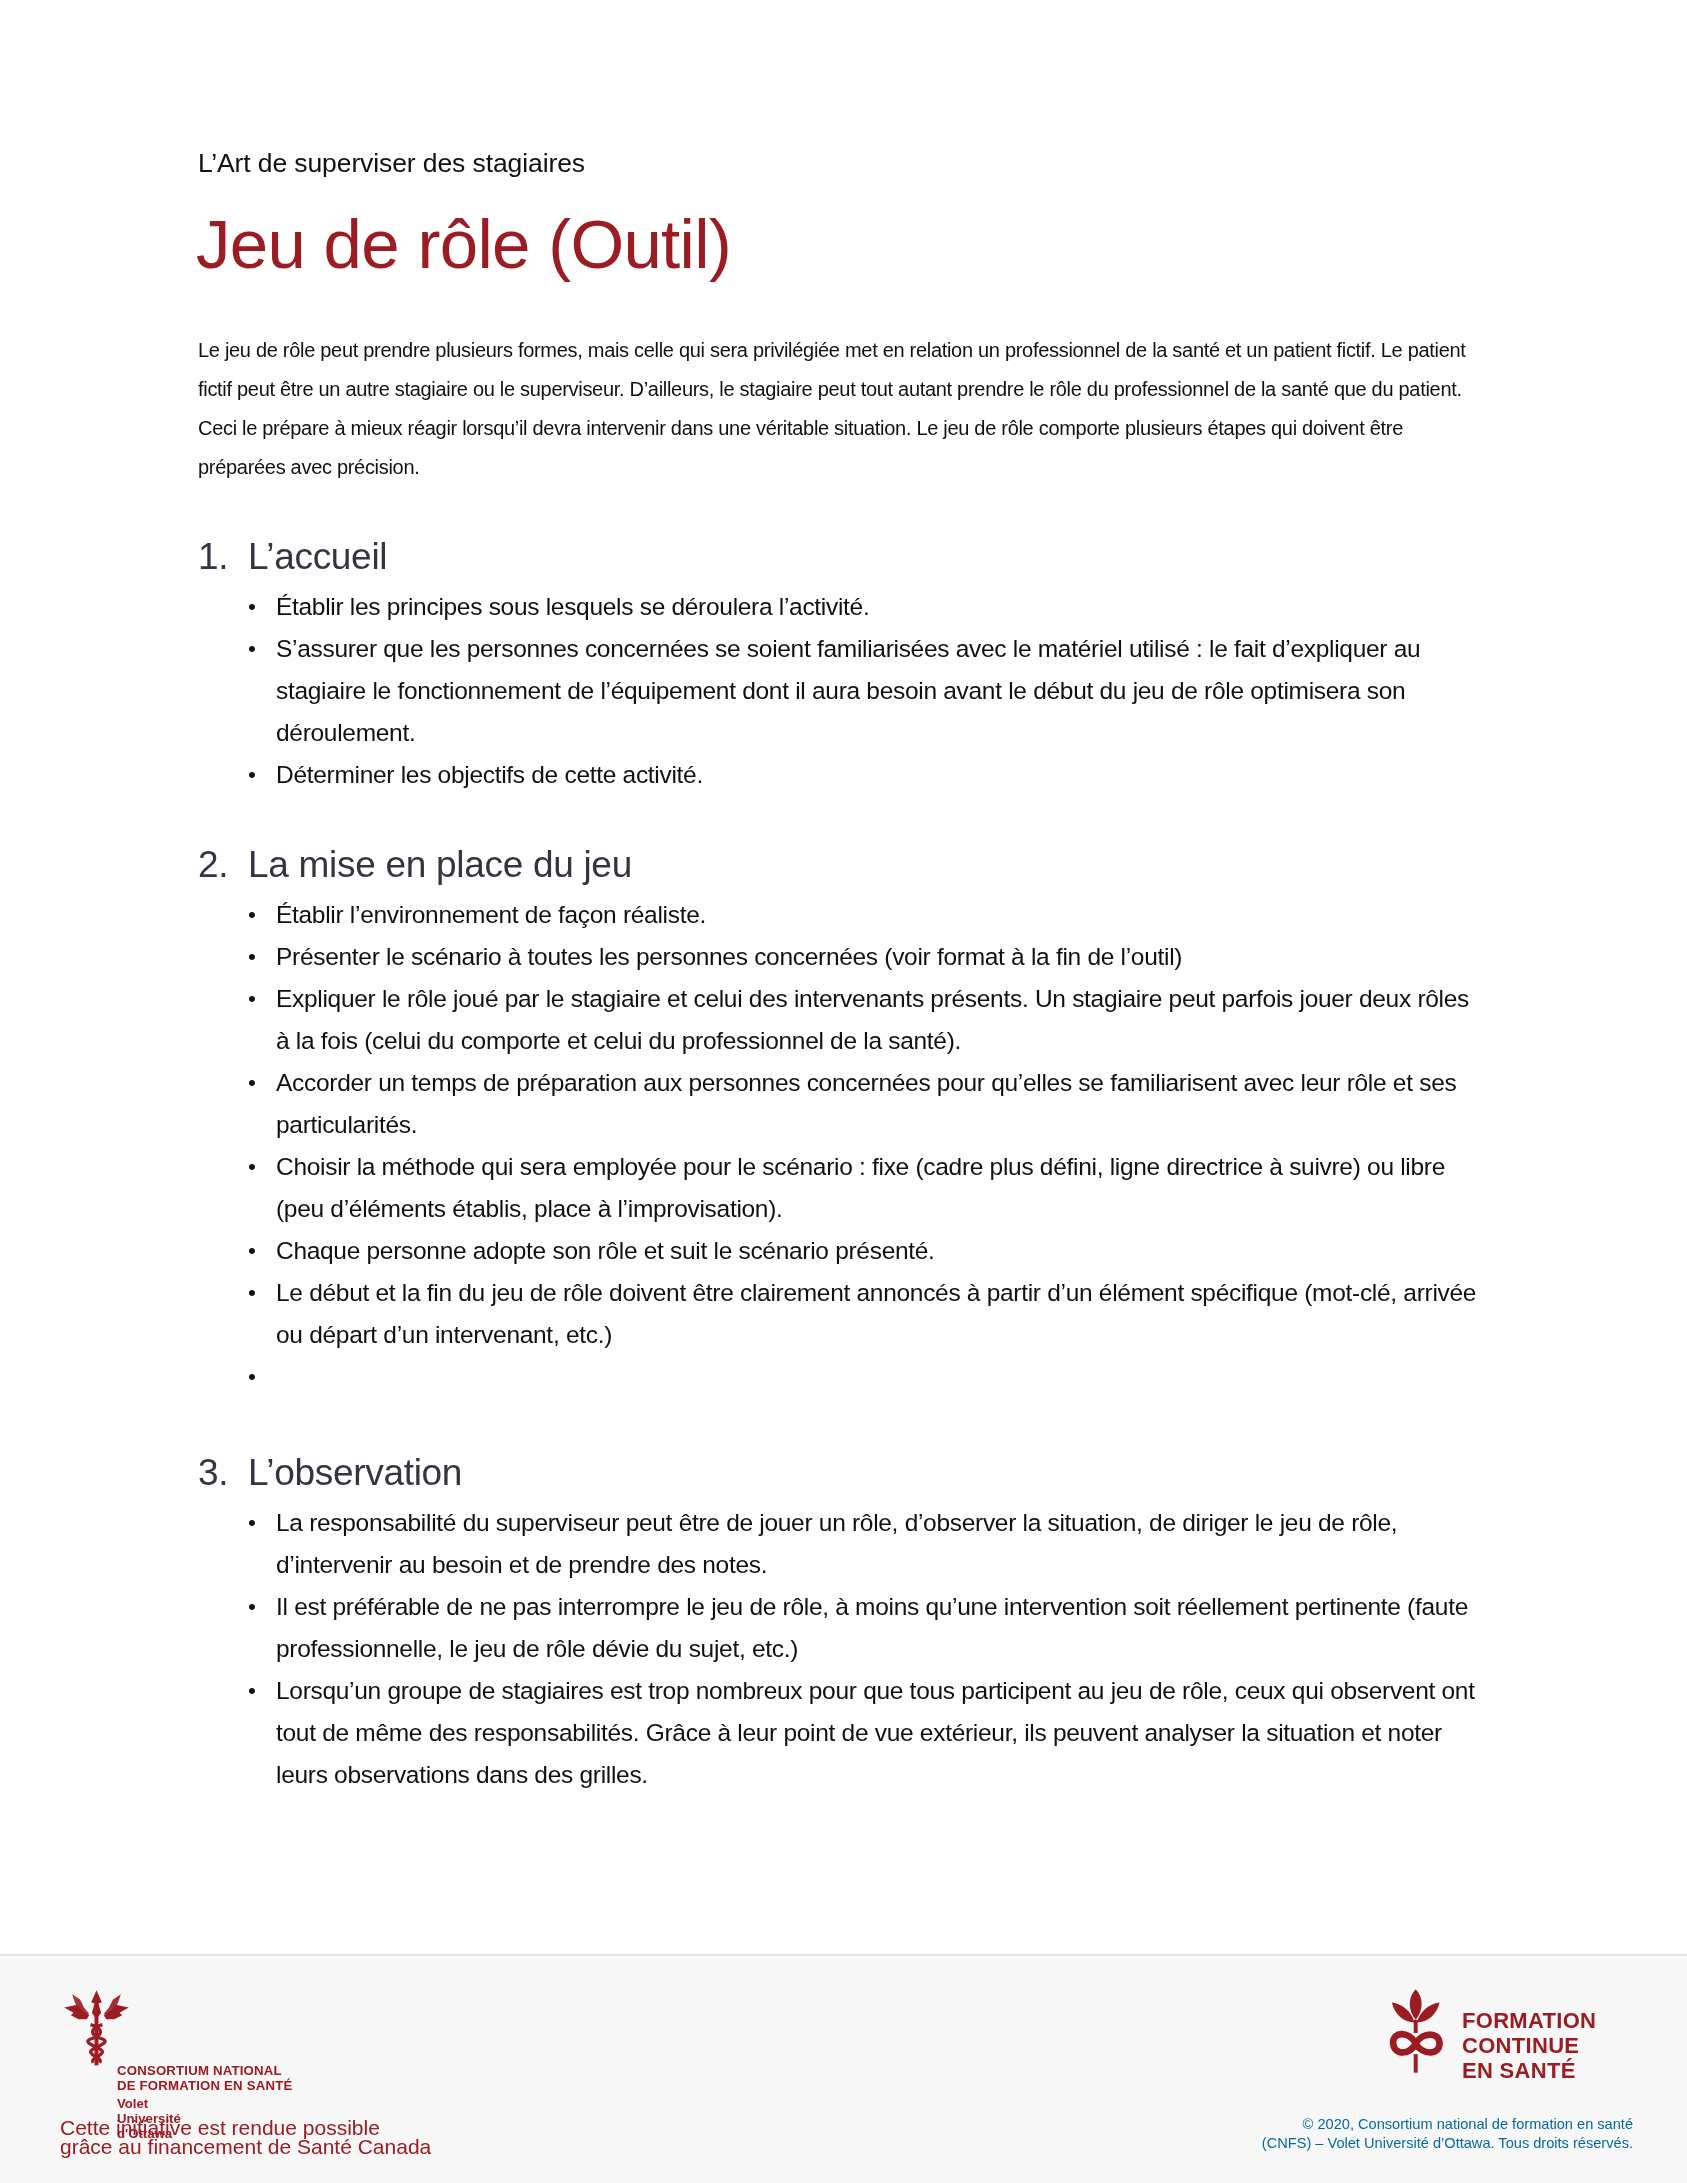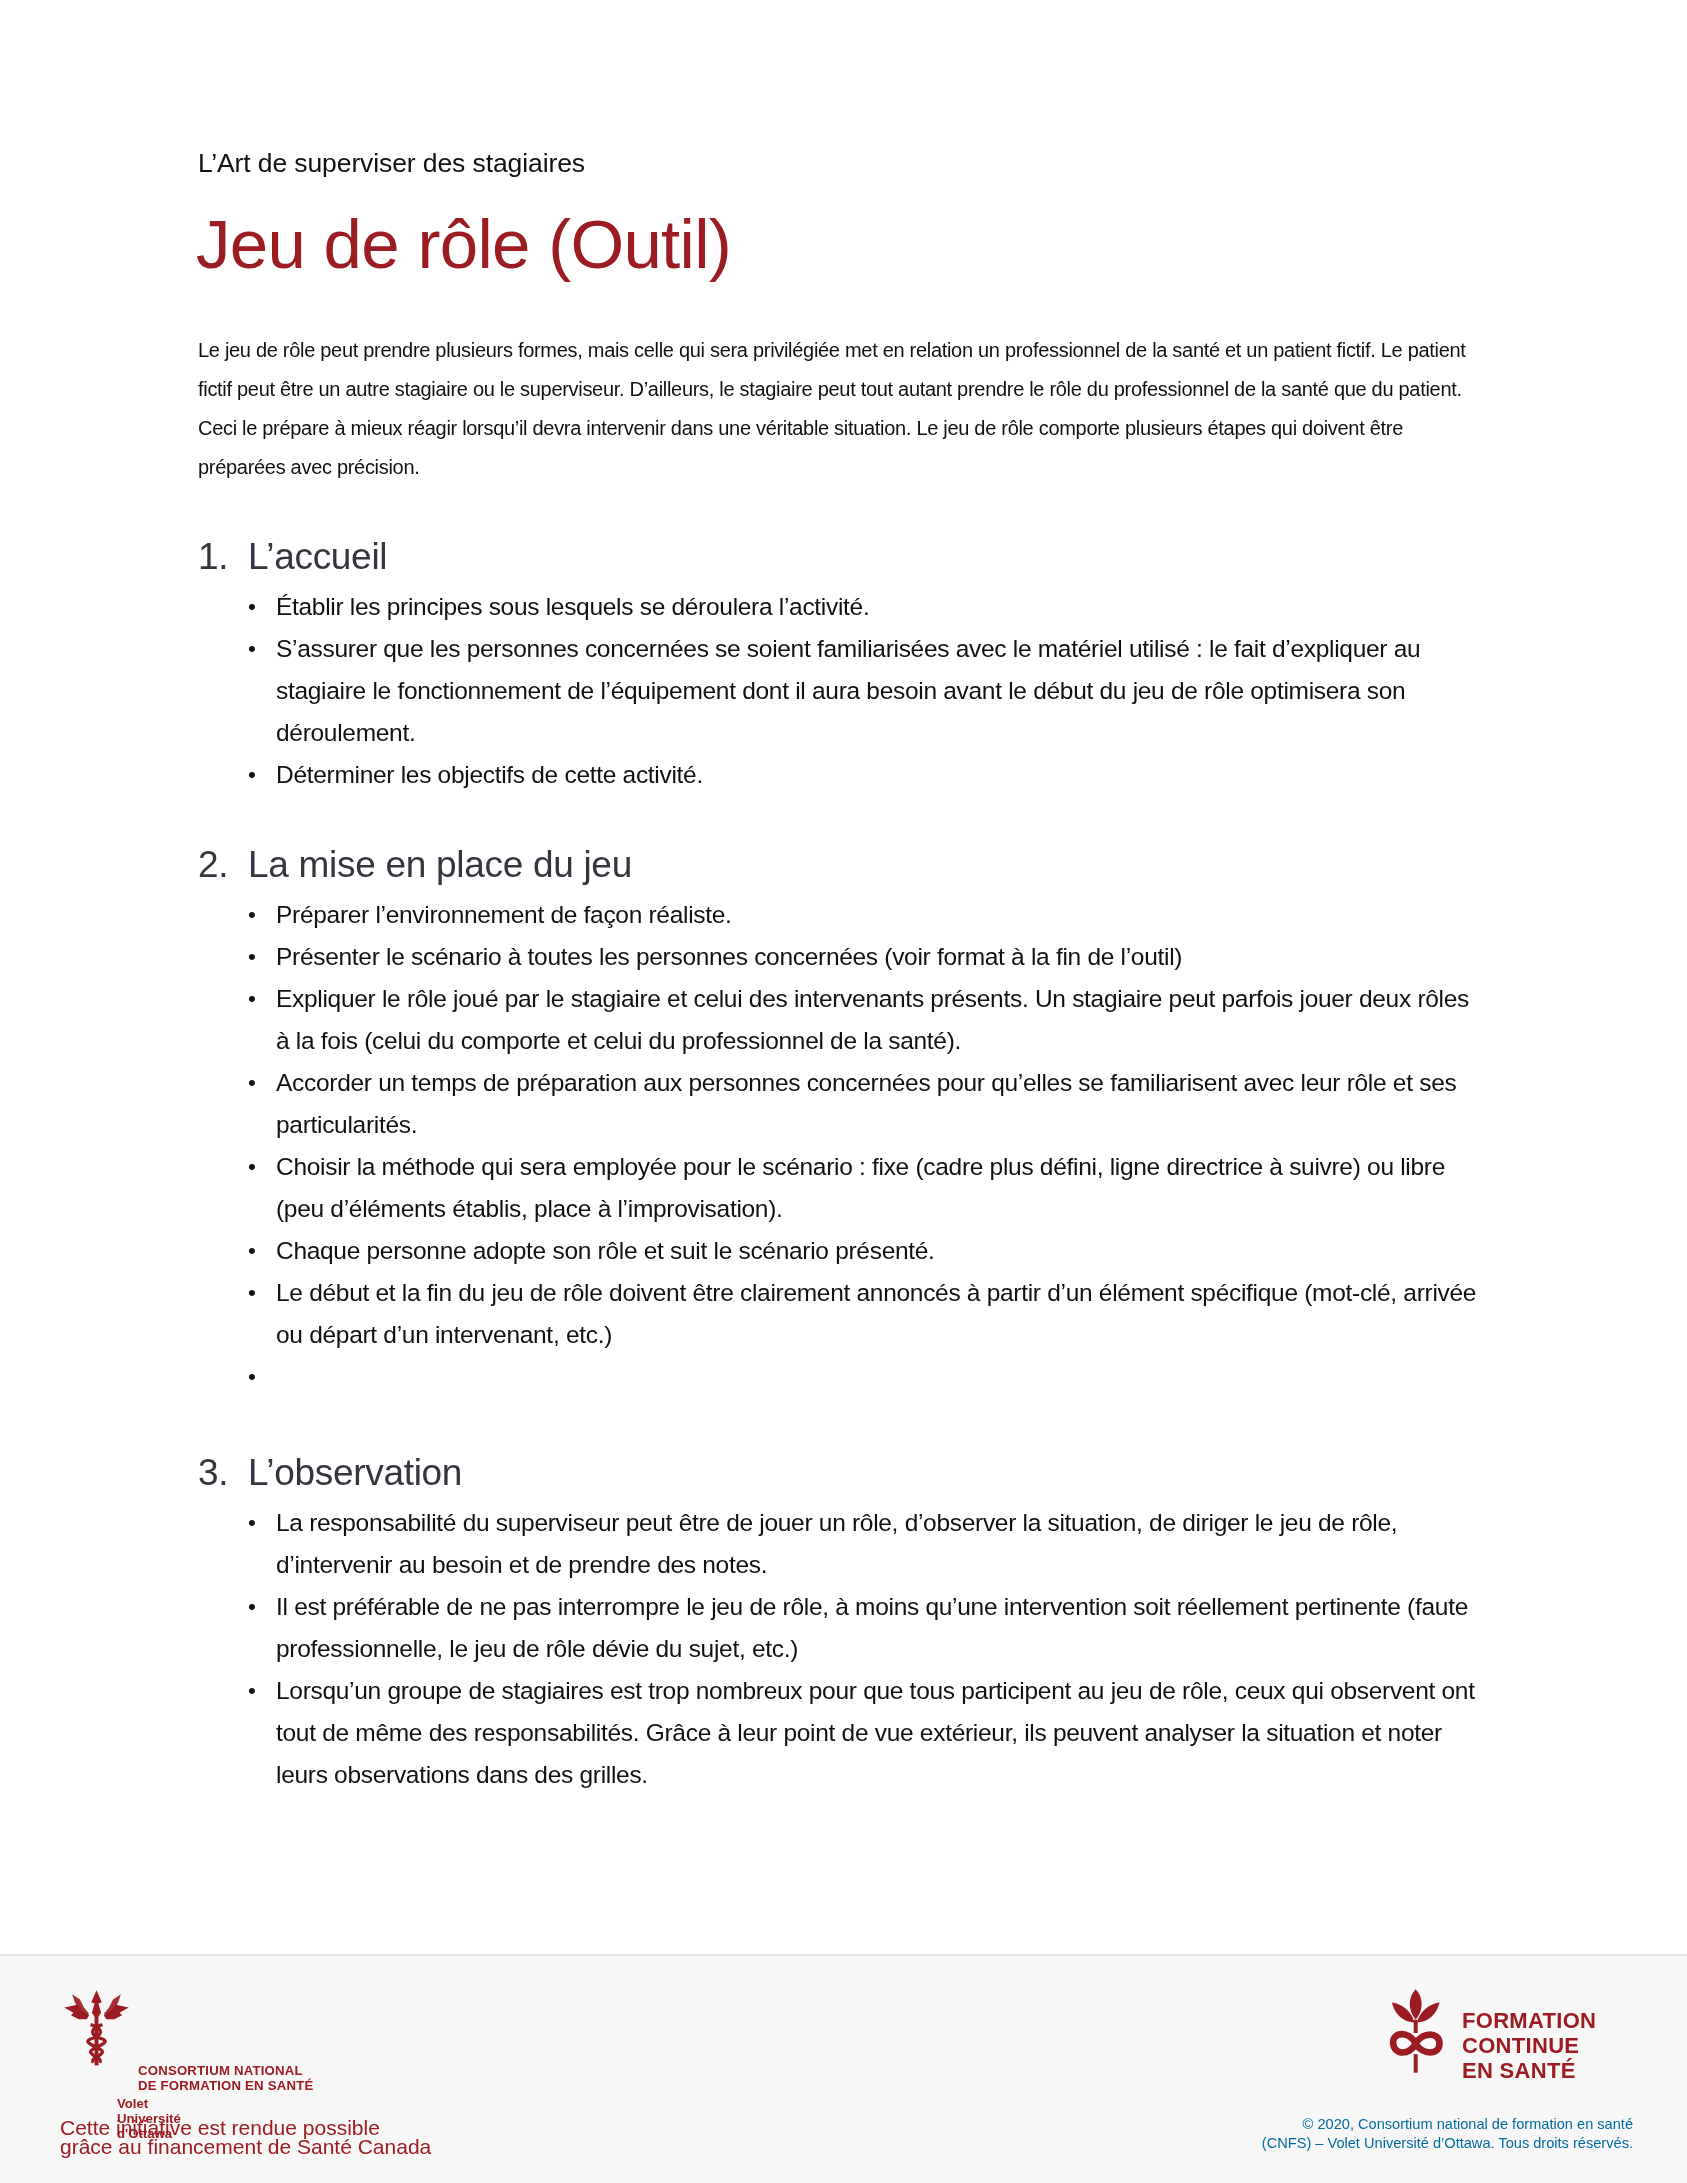--- a/index.html
+++ b/index.html
@@ -43,21 +43,21 @@
   .sec3 ul { margin-top: 8px; }
 
   .footer {
     position: absolute; left: 0; top: 1954px; width: 1687px; height: 229px;
     background: #f7f7f7; border-top: 2.6px solid #e4e4e4;
   }
   .logo-left { position: absolute; left: 60px; top: 33px; }
   .logo-left svg { position: absolute; left: 0; top: 0; }
   .cnfs-name {
     position: absolute; left: 57px; top: 75px; width: 198px;
-    font-size: 13.2px; font-weight: bold; color: #9b1c22; line-height: 14.6px; letter-spacing: 0.2px; margin-left: 21px;
+    font-size: 13.2px; font-weight: bold; color: #9b1c22; line-height: 14.6px; letter-spacing: 0.2px;
   }
   .cnfs-sub {
     position: absolute; left: 57px; top: 107px; font-size: 13.2px; font-weight: bold; color: #9b1c22;
   }
   .funding {
     position: absolute; left: 60px; top: 163px; font-size: 21px; line-height: 18.5px; color: #9b1c22;
   }
   .logo-right { position: absolute; right: 60px; top: 32px; width: 238px; height: 93px; }
   .logo-right svg { position: absolute; left: 0; top: 0; }
   .fc-name {
@@ -89,21 +89,21 @@
     <li><span class="bullet">•</span><span>Déterminer les objectifs de cette activité.</span></li>
   </ul>
 </section>
 
 <section class="section sec2">
   <h2>
     <span class="num">2.</span>
     <span>La mise en place du jeu</span>
   </h2>
   <ul>
-    <li><span class="bullet">•</span><span>Préparer l’environnement de façon réaliste.</span></li>
+    <li><span class="bullet">•</span><span>Établir l’environnement de façon réaliste.</span></li>
     <li><span class="bullet">•</span><span>Présenter le scénario à toutes les personnes concernées (voir format à la fin de l’outil)</span></li>
     <li><span class="bullet">•</span><span>Expliquer le rôle joué par le stagiaire et celui des intervenants présents. Un stagiaire peut parfois jouer deux rôles à la fois (celui du comporte et celui du professionnel de la santé).</span></li>
     <li><span class="bullet">•</span><span>Accorder un temps de préparation aux personnes concernées pour qu’elles se familiarisent avec leur rôle et ses particularités.</span></li>
     <li><span class="bullet">•</span><span>Choisir la méthode qui sera employée pour le scénario : fixe (cadre plus défini, ligne directrice à suivre) ou libre (peu d’éléments établis, place à l’improvisation).</span></li>
     <li><span class="bullet">•</span><span>Chaque personne adopte son rôle et suit le scénario présenté.</span></li>
     <li><span class="bullet">•</span><span>Le début et la fin du jeu de rôle doivent être clairement annoncés à partir d’un élément spécifique (mot-clé, arrivée ou départ d’un intervenant, etc.)</span></li>
     <li><span class="bullet">•</span></li>
   </ul>
 </section>
 

